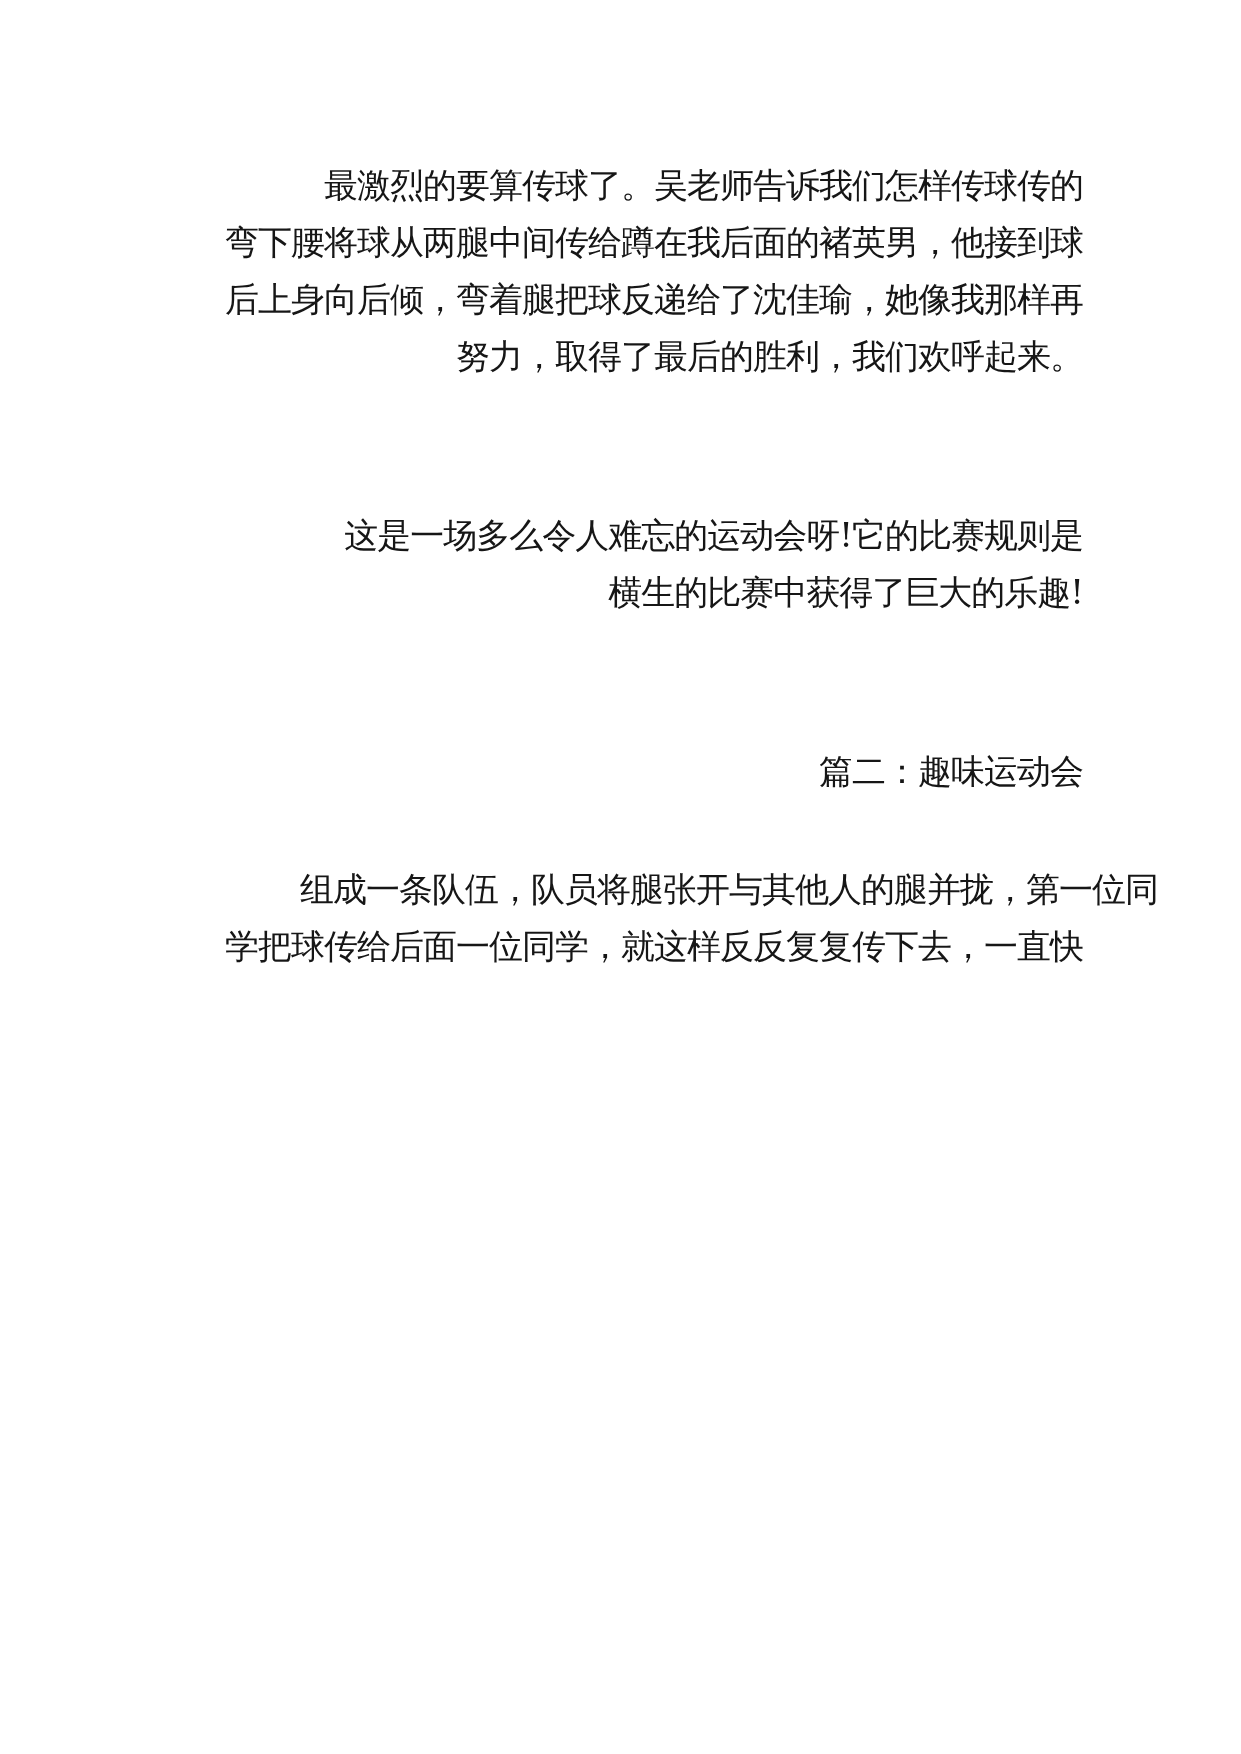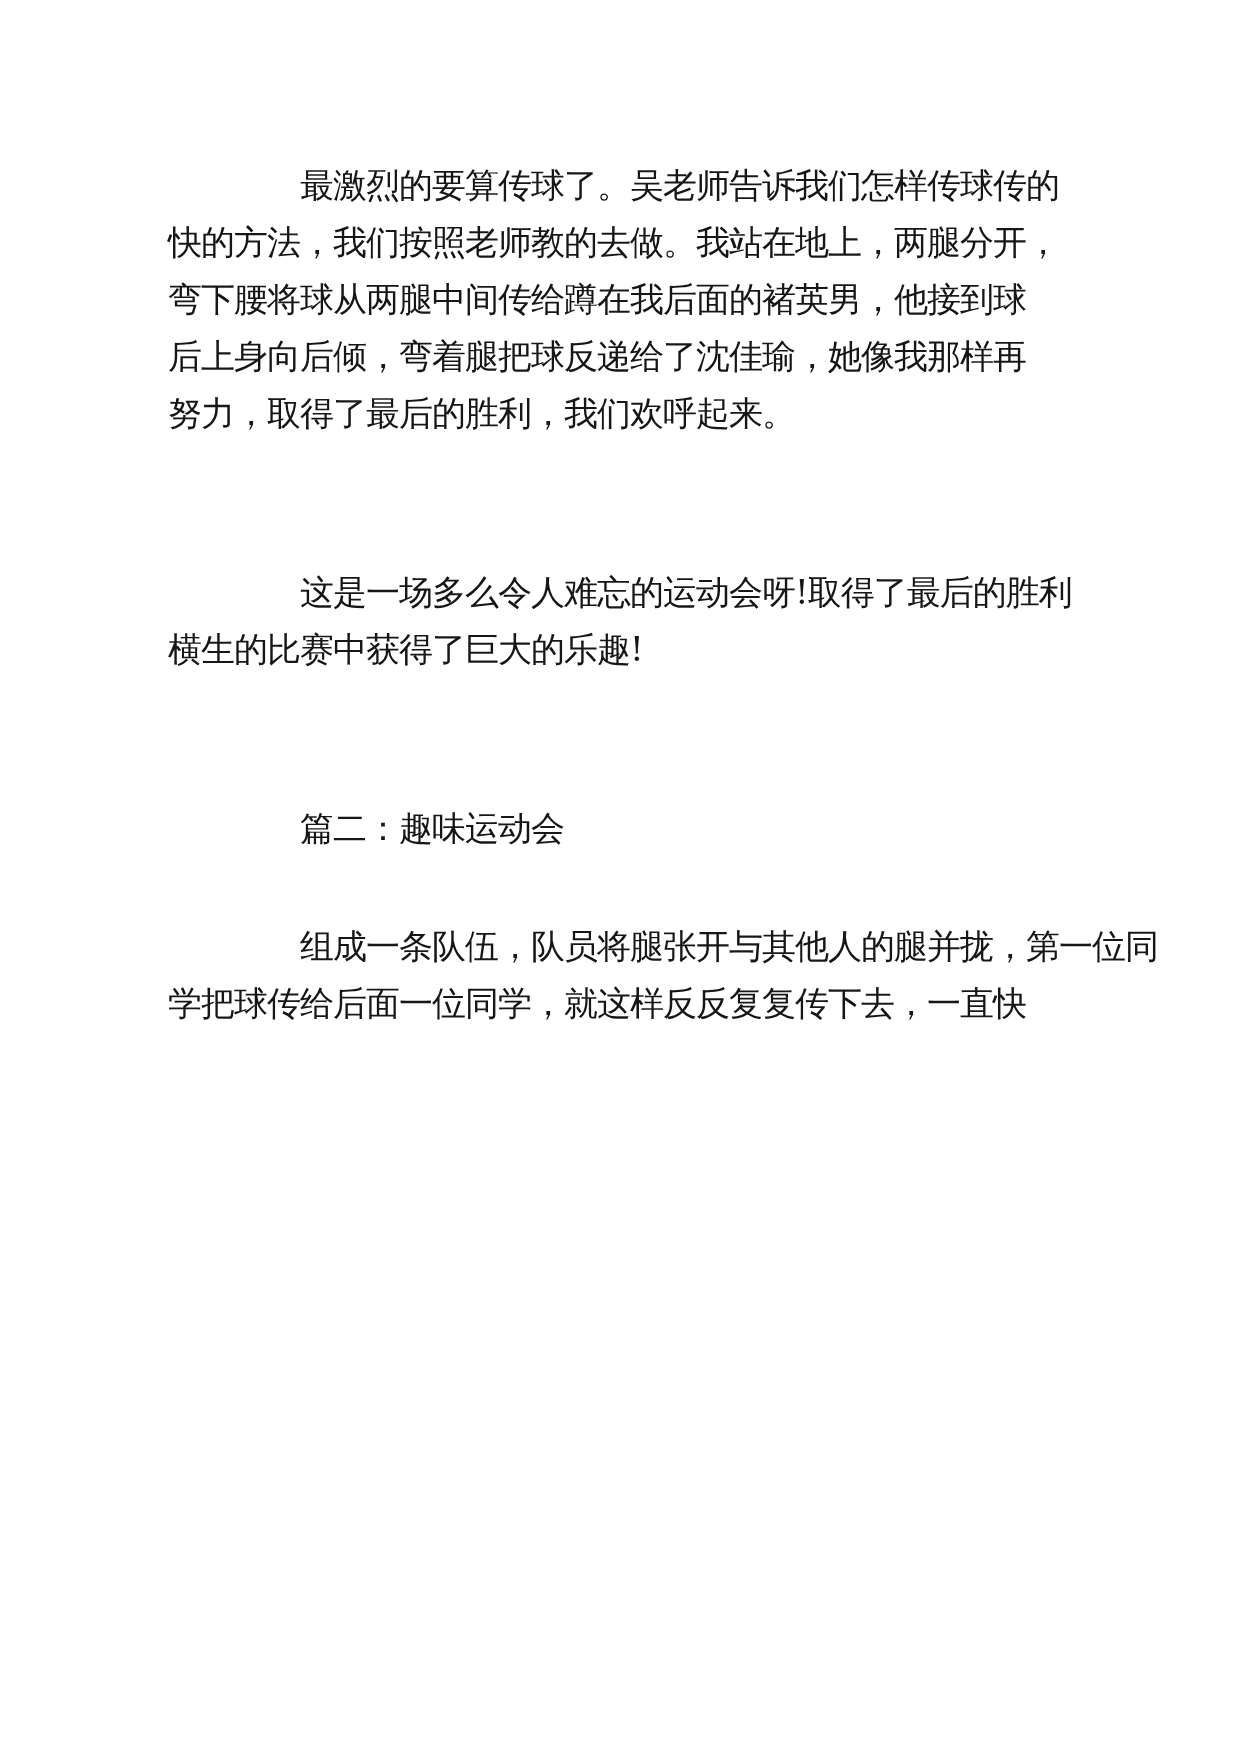--- a/index.html
+++ b/index.html
@@ -17,20 +17,21 @@
     color: #161616;
   }
   .text-col {
     position: absolute;
     left: 168px;
     top: 157px;
     width: 915px;
   }
   .block {
     margin: 0 0 122px 0;
+    text-align: right;
   }
   .block.heading {
     margin-bottom: 61px;
     margin-top: 8px;
   }
   .block:last-child {
     margin-bottom: 0;
   }
   .line {
     font-size: 34px;
@@ -45,28 +46,27 @@
   }
 </style>
 </head>
 <body>
 
 <div class="page">
   <div class="text-col">
 
     <div class="block">
       <div class="line">最激烈的要算传球了。吴老师告诉我们怎样传球传的</div>
-      <div class="line">快的方法，我们按照老师教的去做。我站在地上，两腿分开，</div>
       <div class="line">弯下腰将球从两腿中间传给蹲在我后面的褚英男，他接到球</div>
       <div class="line">后上身向后倾，弯着腿把球反递给了沈佳瑜，她像我那样再</div>
       <div class="line">努力，取得了最后的胜利，我们欢呼起来。</div>
     </div>
 
     <div class="block">
-      <div class="line">这是一场多么令人难忘的运动会呀!取得了最后的胜利</div>
+      <div class="line">这是一场多么令人难忘的运动会呀!它的比赛规则是</div>
       <div class="line">横生的比赛中获得了巨大的乐趣!</div>
     </div>
 
     <div class="block heading">
       <div class="line">篇二：趣味运动会</div>
     </div>
 
 
     <div class="block">
       <div class="line">组成一条队伍，队员将腿张开与其他人的腿并拢，第一位同</div>

